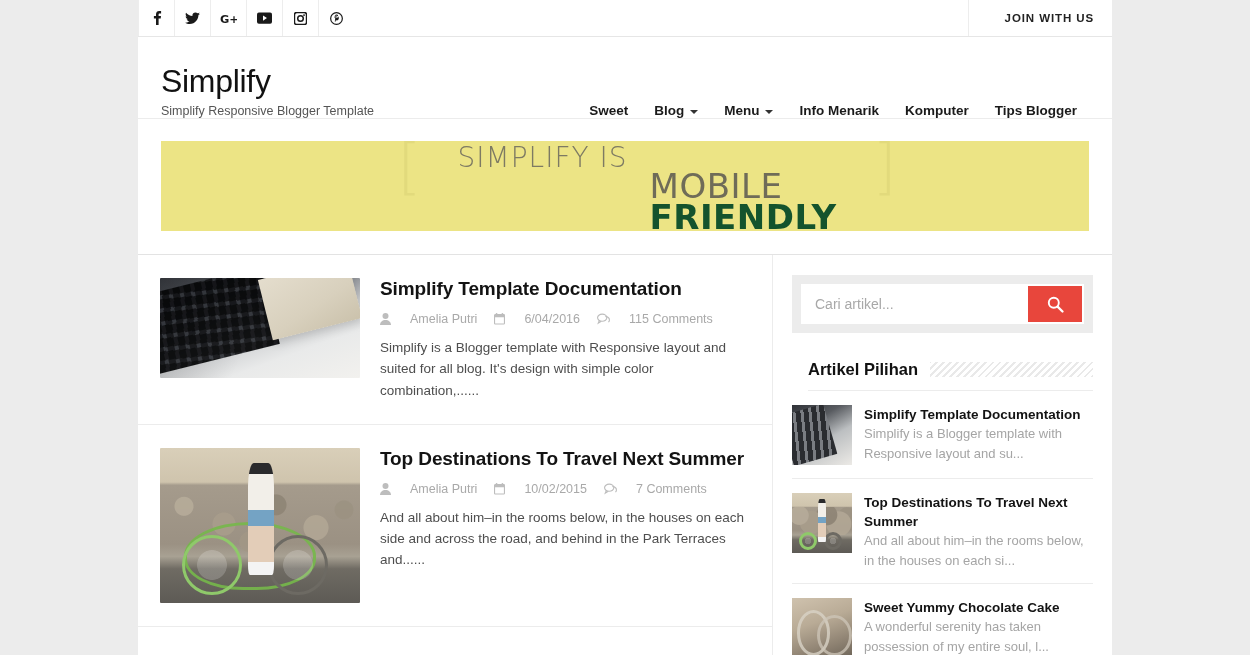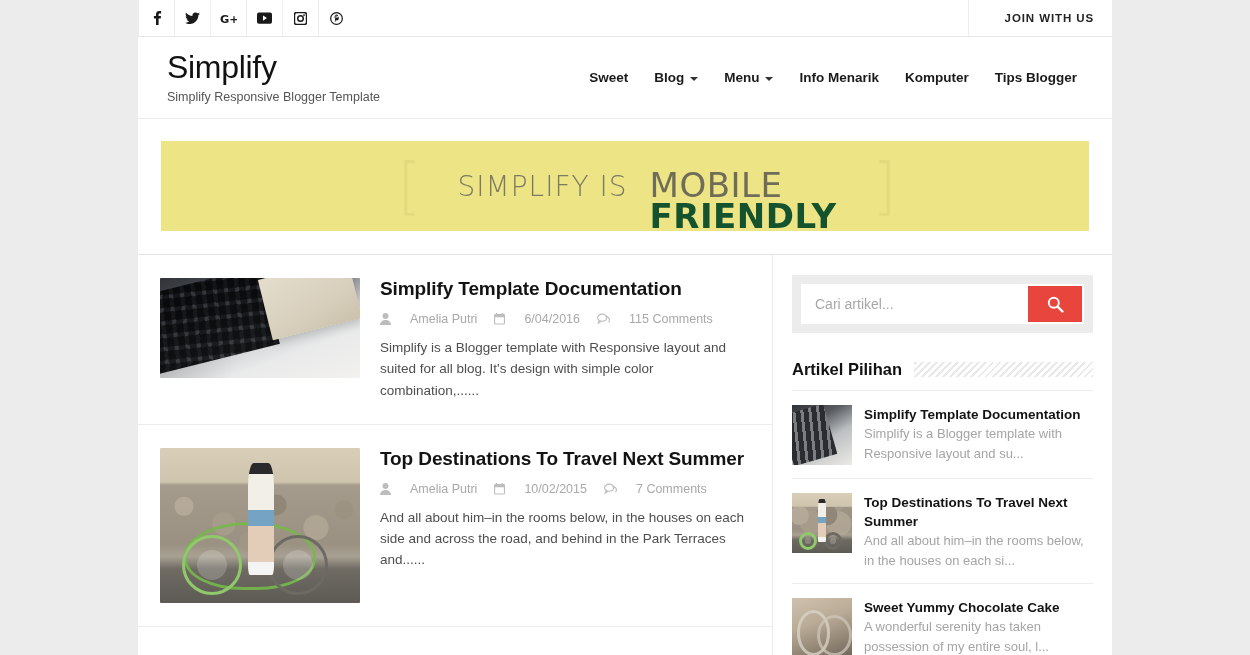--- a/index.html
+++ b/index.html
@@ -56,23 +56,23 @@
     color: #222;
     border-left: 1px solid #ededed;
     cursor: pointer;
     text-transform: uppercase;
   }
 
   
   .header {
     height: 82px;
     display: flex;
-    align-items: center;
+    align-items: flex-end;
     justify-content: space-between;
-    padding: 0 22px 0 29px;
+    padding: 0 22px 0 23px;
     border-bottom: 1px solid #ececec;
     background: #fff;
   }
   .brand-title {
     font-size: 32px;
     font-weight: normal;
     color: #111;
     line-height: 1.05;
     letter-spacing: -0.3px;
     cursor: pointer;
@@ -109,21 +109,20 @@
   .banner {
     height: 90px;
     background: #ece485;
     position: relative;
     overflow: hidden;
   }
   .banner-inner {
     position: absolute;
     left: 0; right: 0; top: 0; bottom: 0;
     display: flex;
-    align-items: center;
     justify-content: center;
     padding-left: 44px;
   }
   .bracket {
     font-size: 62px;
     color: #e2da7c;
     font-weight: 300;
     line-height: 0.8;
     font-family: "DejaVu Sans", sans-serif;
   }
@@ -246,20 +245,21 @@
     display: flex; align-items: center; justify-content: center;
     cursor: pointer;
   }
   .widget-title-row {
     display: flex;
     align-items: center;
     gap: 12px;
     margin-top: 27px;
     padding-bottom: 11px;
     border-bottom: 1px solid #ececec;
+    margin-left: 16px;
   }
   .widget-title {
     font-size: 16.5px;
     font-weight: bold;
     color: #111;
     white-space: nowrap;
   }
   .hatch {
     flex: 1;
     height: 15px;

